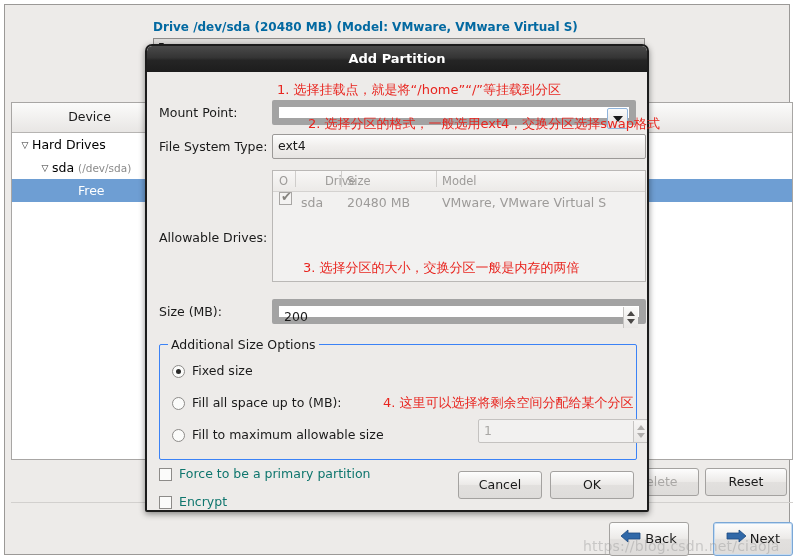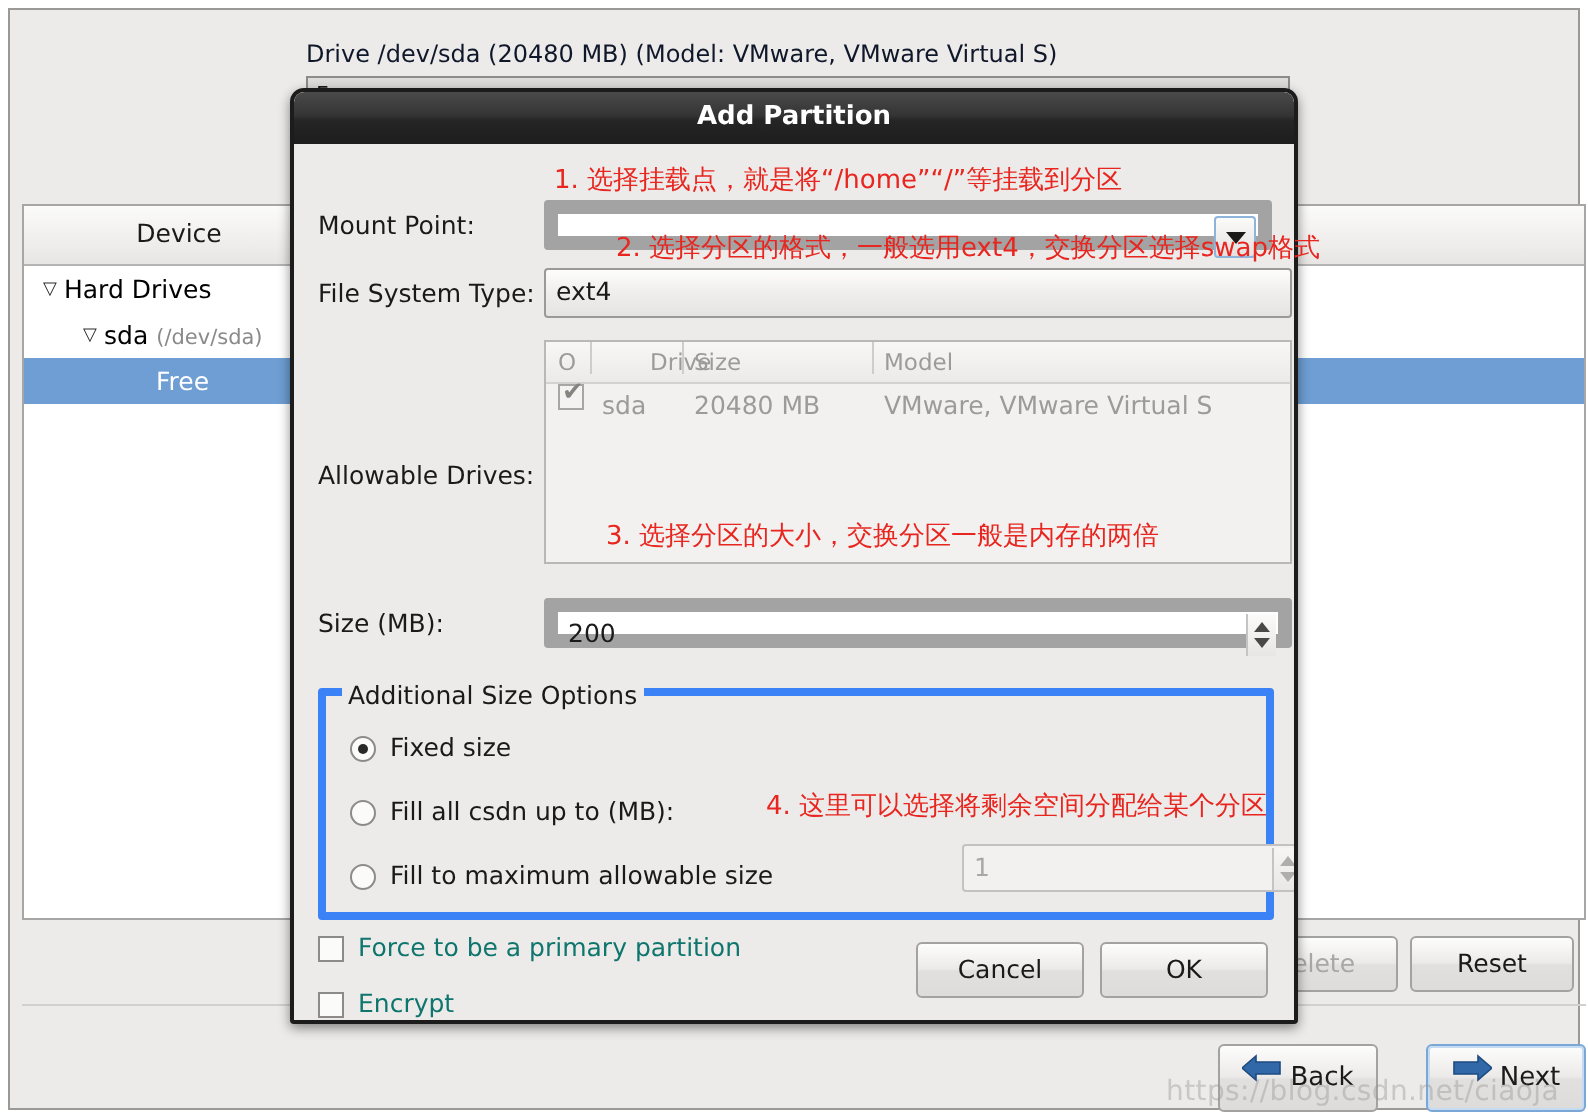--- a/index.html
+++ b/index.html
@@ -16,22 +16,22 @@
   
   .bg-window {
     position: absolute; left: 4px; top: 4px;
     width: 786px; height: 551px;
     background: #edebe9;
     border: 1px solid #9b9997;
     box-sizing: border-box;
   }
   .drive-title {
     position: absolute; left: 148px; top: 15px;
-    font-weight: normal; font-size: 12px;
-    color: #0f172a; white-space: nowrap;
+    font-weight: bold; font-size: 12px;
+    color: #0369a1; white-space: nowrap;
   }
   .drive-bar {
     position: absolute; left: 148px; top: 33px;
     width: 492px; height: 26px;
     background: #dedcda;
     border: 1px solid #8d8b89;
     box-sizing: border-box;
   }
   .drive-bar .seg-label {
     position: absolute; left: 4px; top: 2px;
@@ -226,21 +226,21 @@
     position: absolute; left: 3px; width: 0; height: 0;
     border-left: 4px solid transparent; border-right: 4px solid transparent;
   }
   .spin-btns .up { top: 4px; border-bottom: 5px solid #4a4846; }
   .spin-btns .dn { bottom: 4px; border-top: 5px solid #4a4846; }
 
   
   .groupbox {
     position: absolute; left: 12px; top: 272px;
     width: 478px; height: 116px;
-    border: 4px solid #3b82f6; border-radius: 2px;
+    border: 1px solid #3b82f6; border-radius: 2px;
     box-sizing: border-box;
   }
   .groupbox .gb-title {
     position: absolute; left: 8px; top: -8px;
     background: #edebe9; padding: 0 3px;
     font-size: 12.5px; color: #1a1a1a;
   }
   .radio-row { position: absolute; left: 12px; font-size: 12.5px; color: #1a1a1a; }
   .radio {
     display: inline-block; width: 13px; height: 13px;
@@ -403,21 +403,21 @@
       </div>
 
       <div class="groupbox">
         <span class="gb-title">Additional Size Options</span>
 
         <div class="radio-row" style="top:18px;">
           <span class="radio on"></span><span>Fixed size</span>
         </div>
 
         <div class="radio-row" style="top:50px;">
-          <span class="radio"></span><span>Fill all csdn up to (MB):</span>
+          <span class="radio"></span><span>Fill all space up to (MB):</span>
         </div>
 
         <div class="fill-spin">
           <span class="fv">1</span>
           <span class="spin-btns" style="background:linear-gradient(to bottom,#f6f5f4,#eae8e6);">
             <span class="up" style="border-bottom-color:#b0aeac;"></span>
             <span class="dn" style="border-top-color:#b0aeac;"></span>
           </span>
         </div>
 

